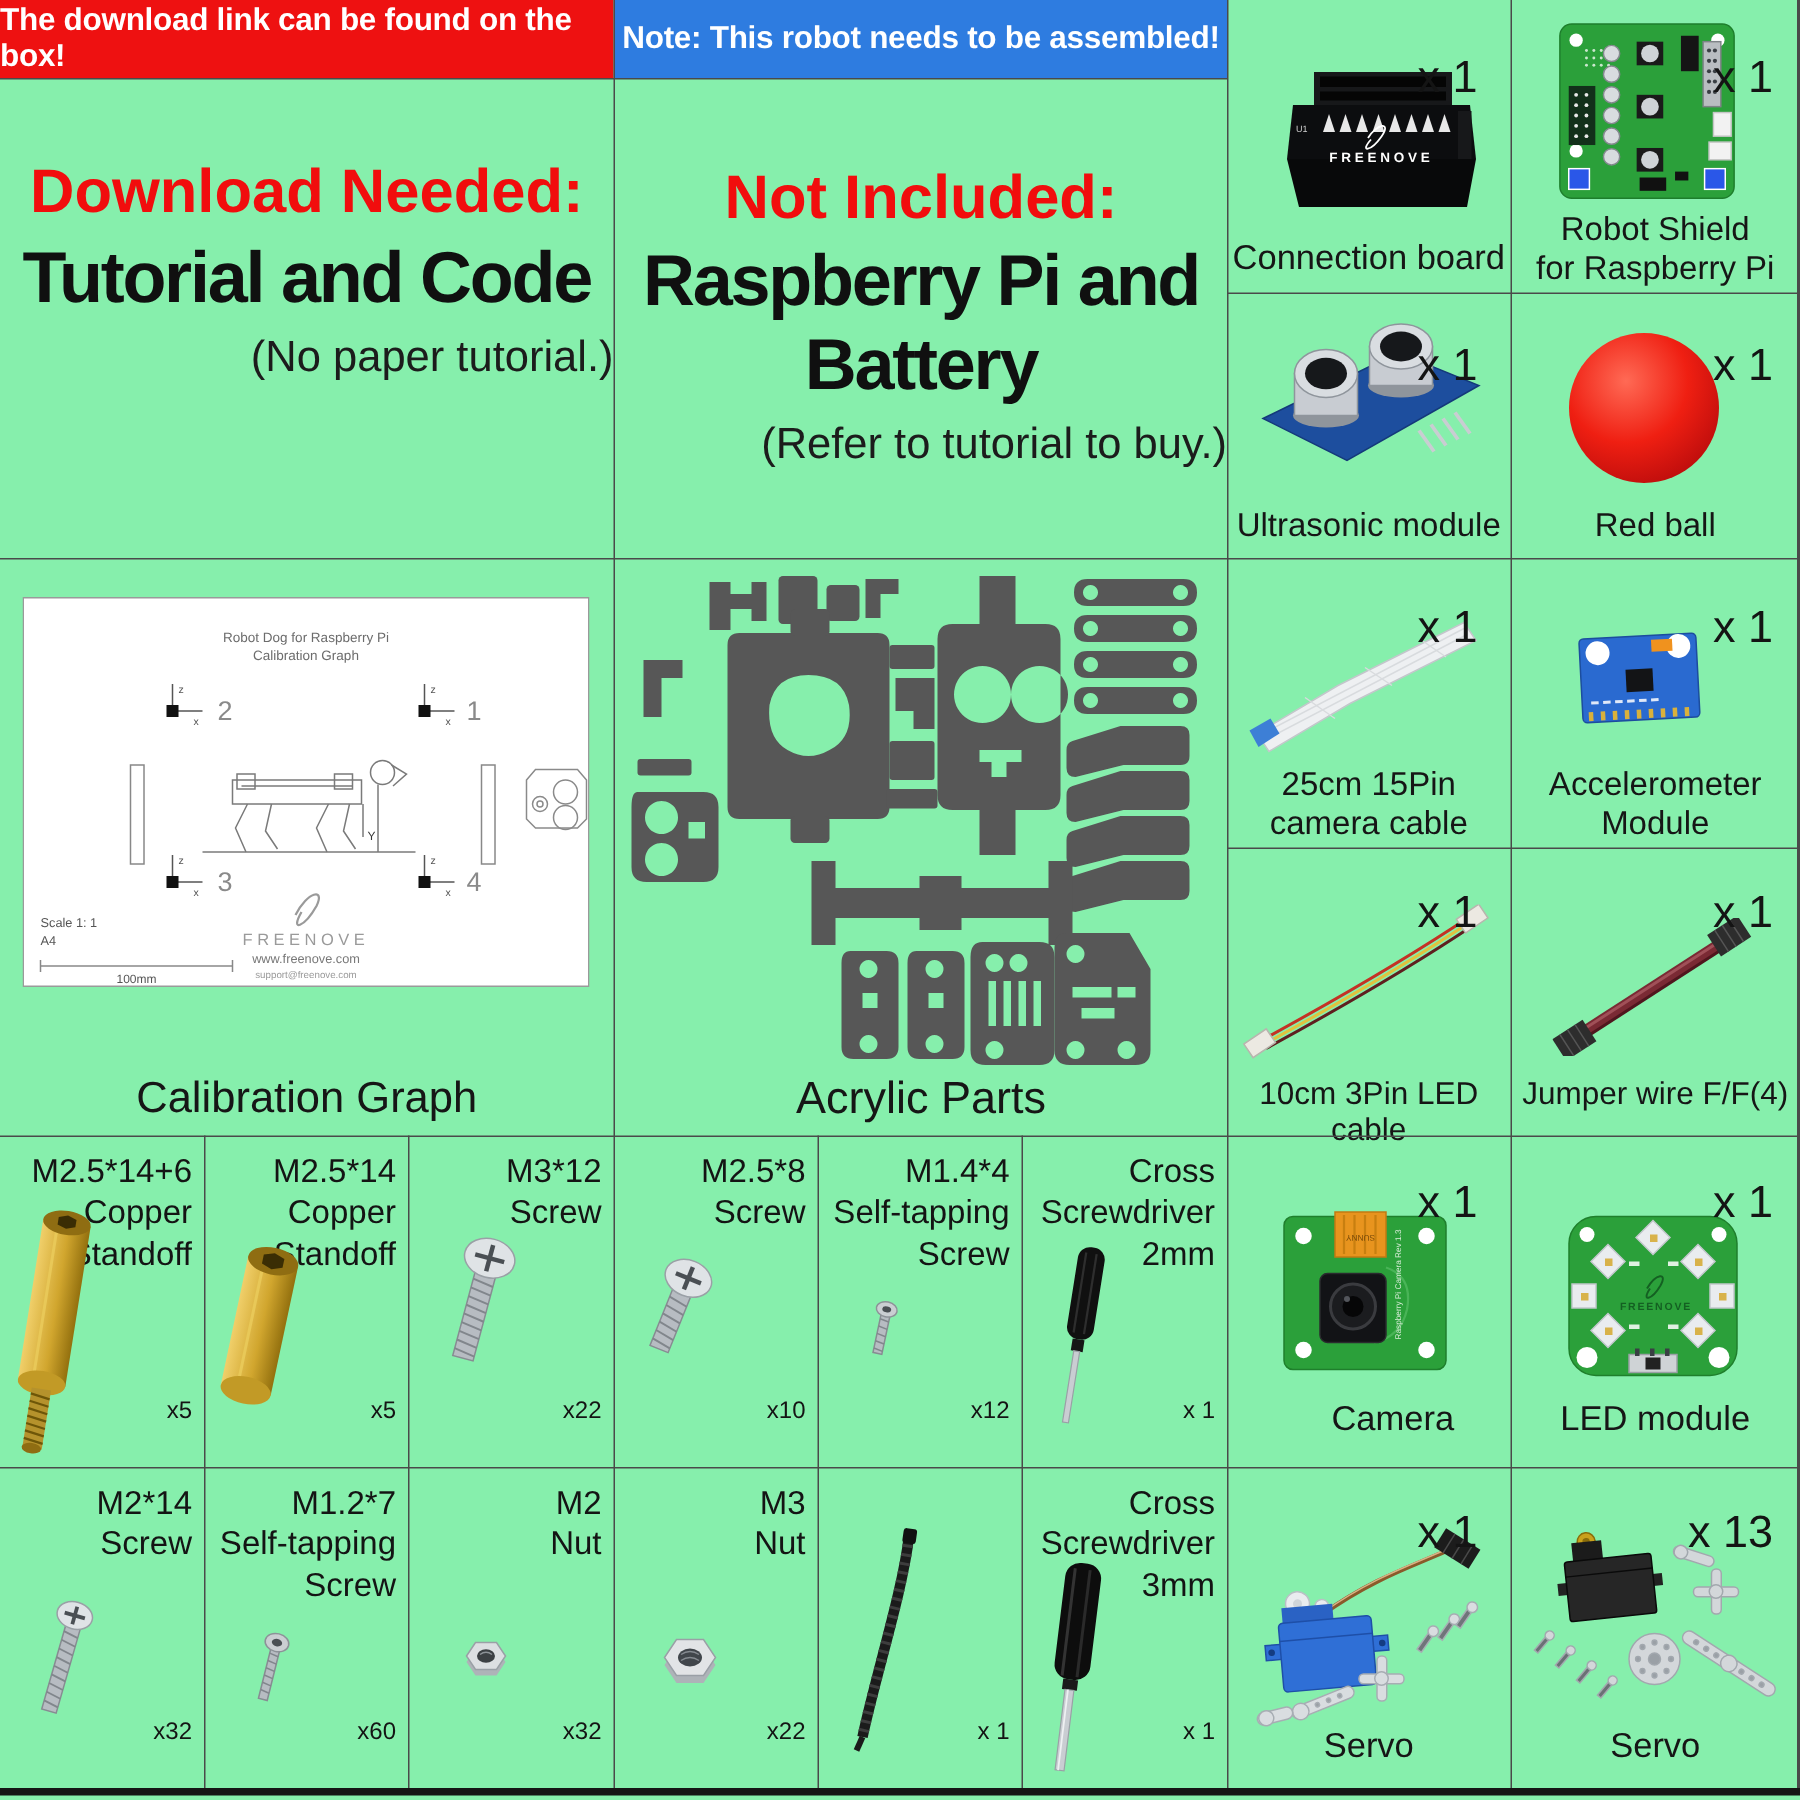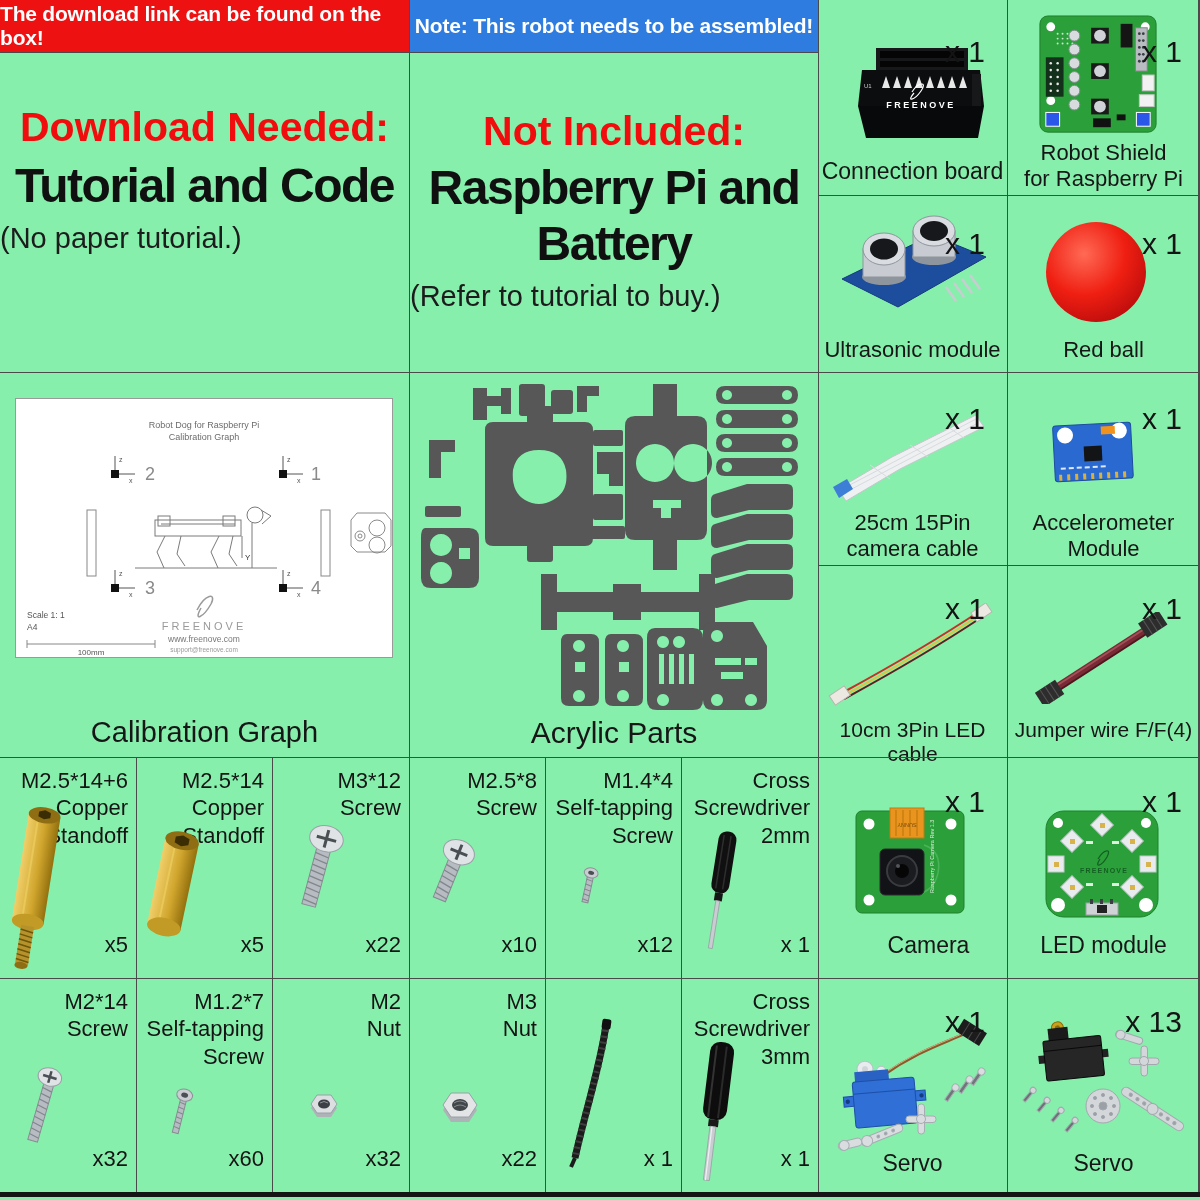--- a/index.html
+++ b/index.html
@@ -9,24 +9,24 @@
   .pre{white-space:pre-line;}
   .banner{position:absolute;top:0;height:52px;display:flex;align-items:center;justify-content:center;
           color:#fff;font-weight:bold;font-size:21px;letter-spacing:-0.2px;}
   .line{position:absolute;background:#4a4a4a;}
   .qty{position:absolute;font-size:30px;color:#141414;}
   .caption{position:absolute;text-align:center;color:#161616;}
   .cap1{font-size:23px;}
   .cap2{font-size:22px;line-height:1.16;}
   .capL{font-size:21px;}
   .hwlabel{position:absolute;text-align:right;font-size:22px;line-height:1.24;color:#141414;}
-  .hwqty{position:absolute;font-size:22px;color:#141414;text-align:right;}
+  .hwqty{position:absolute;font-size:16px;color:#141414;text-align:right;}
   .ph{font-weight:bold;color:#f10d0d;text-align:center;position:absolute;font-size:41px;}
   .pt{font-weight:bold;color:#101010;text-align:center;position:absolute;font-size:48px;letter-spacing:-1.5px;line-height:1.17;}
-  .pn{color:#1c1c1c;text-align:left;position:absolute;font-size:29px;}
+  .pn{color:#1c1c1c;text-align:right;position:absolute;font-size:29px;}
 </style>
 </head>
 <body>
 
 <div id="canvas">
 
   <div class="banner" style="left:0;width:409px;background:#ee1111;">
     <span>The download link can be found on the box!</span>
   </div>
   <div class="banner" style="left:410px;width:408px;background:#2e7ce0;">

